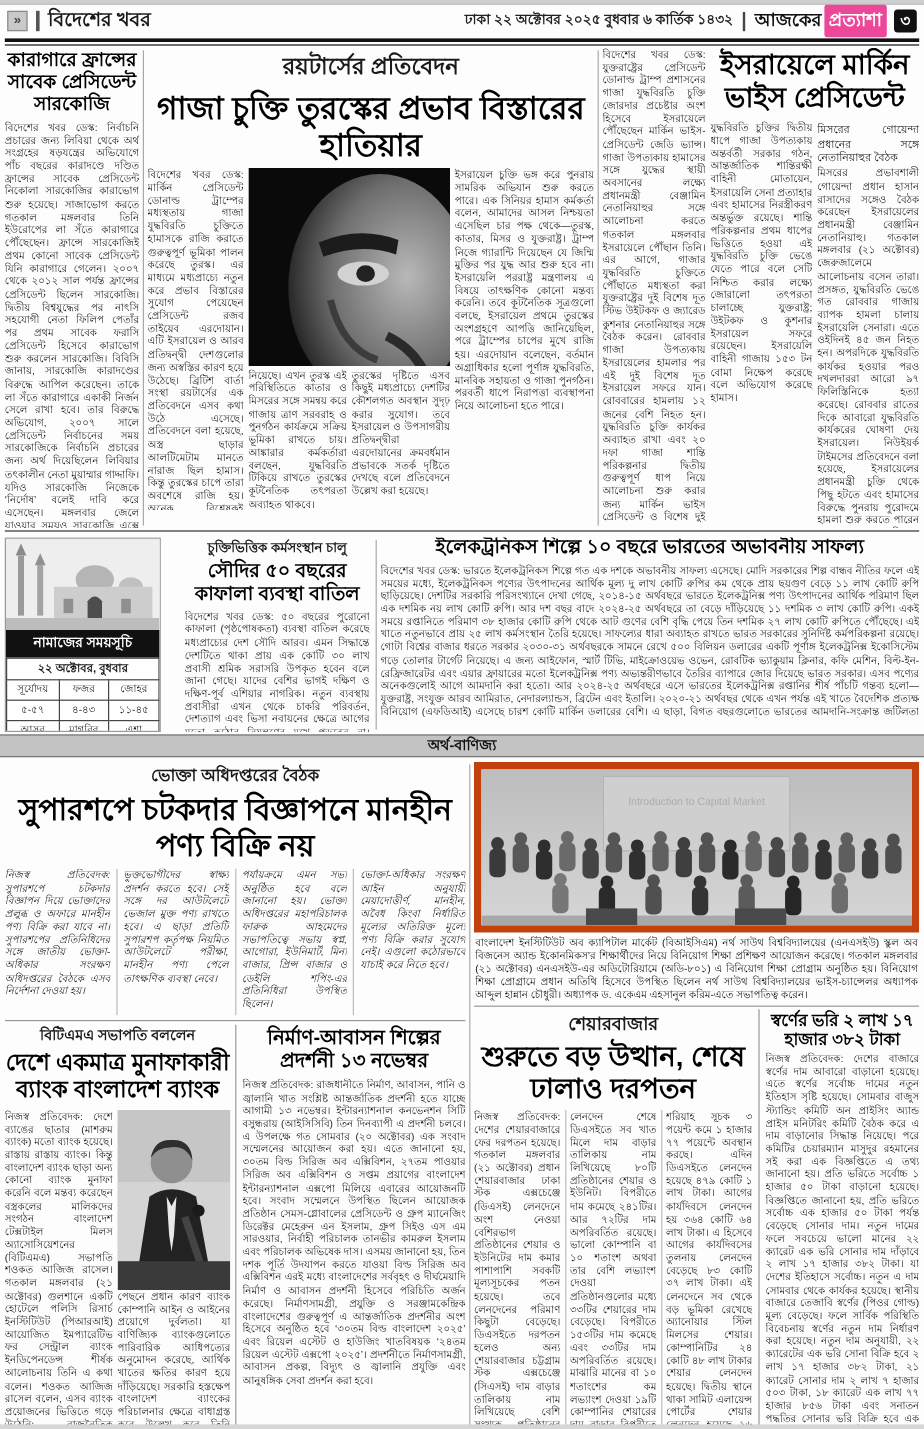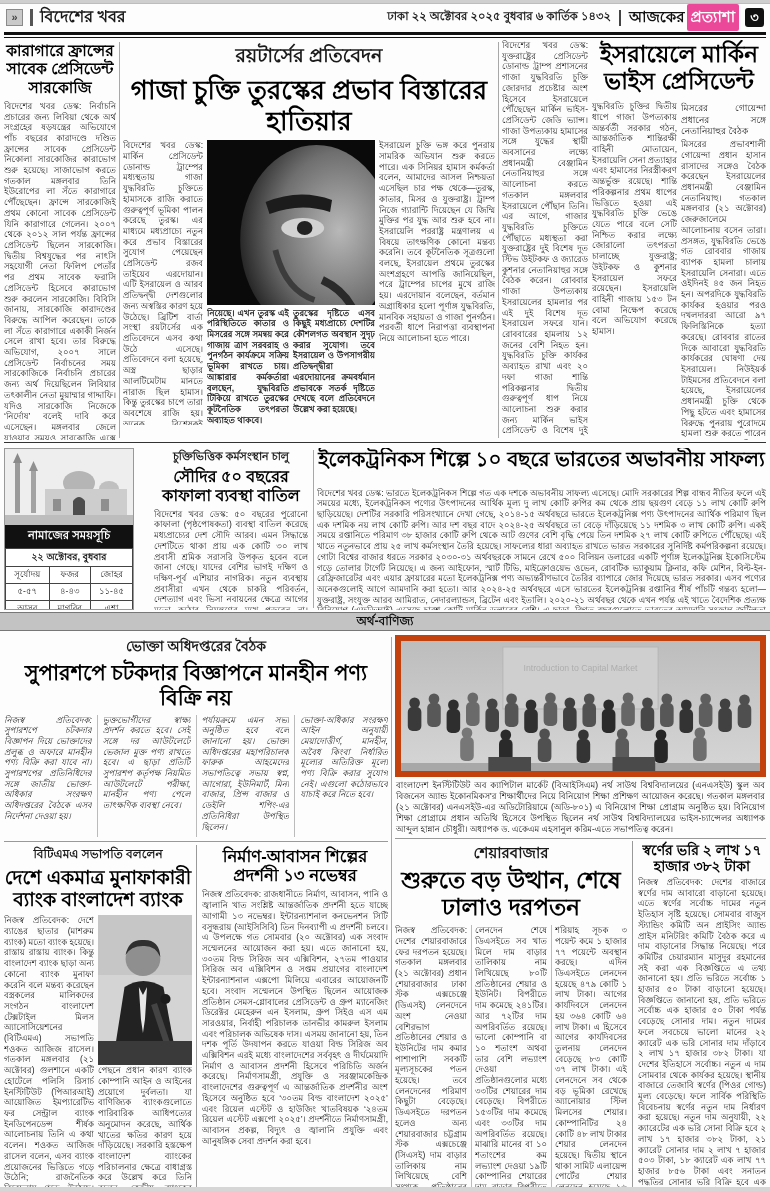--- a/index.html
+++ b/index.html
@@ -33,21 +33,21 @@
   
   .band1{display:flex;height:400px;padding:2px 4px 0 4px;}
   .c-sark{width:112px;overflow:hidden;}
   .c-sark .hl{font-size:15.5px;margin:2px 0 4px 0;}
   .c-gaza{width:372px;overflow:hidden;}
   .c-gaza .kick{font-size:19px;margin-top:1px;}
   .c-gaza .hl{font-size:26px;margin:2px 0 4px 0;}
   .gaza-body{display:flex;height:285px;}
   .gaza-a{width:80px;margin-right:4px;}
   .gaza-mid{flex:1;display:flex;flex-direction:column;}
-  .gaza-below{display:flex;flex:1;margin-top:3px;font-weight:bold;}
+  .gaza-below{display:flex;flex:1;margin-top:3px;}
   .gaza-below .bt{flex:1;}
   .gaza-below .bt:first-child{margin-right:4px;}
   .gaza-b{width:116px;margin-left:4px;}
   .c-vance{flex:1;display:flex;overflow:hidden;}
   .vance-1{width:86px;margin-right:4px;}
   .vance-main{flex:1;display:flex;flex-direction:column;}
   .c-vance .hl{font-size:23px;margin:1px 0 3px 0;}
   .vance-below{display:flex;flex:1;margin-top:3px;}
   .vance-below .bt{flex:1;}
   .vance-below .bt:first-child{margin-right:4px;}
@@ -57,29 +57,29 @@
   .prayer{width:128px;border:1px solid #999;overflow:hidden;background:#fff;}
   .prayer .title{background:#111;color:#fff;font-size:11.5px;font-weight:bold;text-align:center;
      padding:2px 0;}
   .prayer table{width:100%;border-collapse:collapse;font-size:8.5px;text-align:center;}
   .prayer td{border:1px solid #444;padding:1px 0;}
   .prayer .dt{font-weight:bold;font-size:9.5px;}
   .c-saudi{width:154px;margin:0 2px 0 20px;overflow:hidden;}
   .c-saudi .kick{font-size:11px;}
   .c-saudi .hl{font-size:16px;margin:1px 0 3px 0;}
   .c-elec{flex:1;overflow:hidden;}
-  .c-elec .hl{font-size:20px;margin:0 0 16px 0;}
+  .c-elec .hl{font-size:16px;margin:0 0 3px 0;}
   
   .ecobar{height:17px;background:#c3c3c3;border-top:1px solid #777;border-bottom:1px solid #777;
      text-align:center;font-size:12px;font-weight:bold;color:#111;line-height:17px;margin:2px 0;}
   
   .band3{display:flex;height:572px;padding:2px 4px;}
   .b3-left{width:384px;display:flex;flex-direction:column;overflow:hidden;}
   .shop .kick{font-size:14px;}
-  .shop .hl{font-size:21px;margin:2px 0 4px 0;}
+  .shop .hl{font-size:25px;margin:2px 0 4px 0;}
   .shop-cols{display:flex;height:122px;}
   .shop-cols .bt{flex:1;font-style:italic;}
   .shop-cols .bt + .bt{margin-left:5px;border-left:1px solid #bbb;padding-left:5px;}
   .b3-row{display:flex;flex:1;margin-top:4px;border-top:1px solid #999;padding-top:3px;}
   .bank{width:188px;margin-right:4px;overflow:hidden;}
   .bank .kick{font-size:12px;}
   .bank .hl{font-size:19px;margin:2px 0 4px 0;}
   .bank-body{display:flex;}
   .bank-a{width:90px;margin-right:4px;height:300px;}
   .bank-b{flex:1;}

